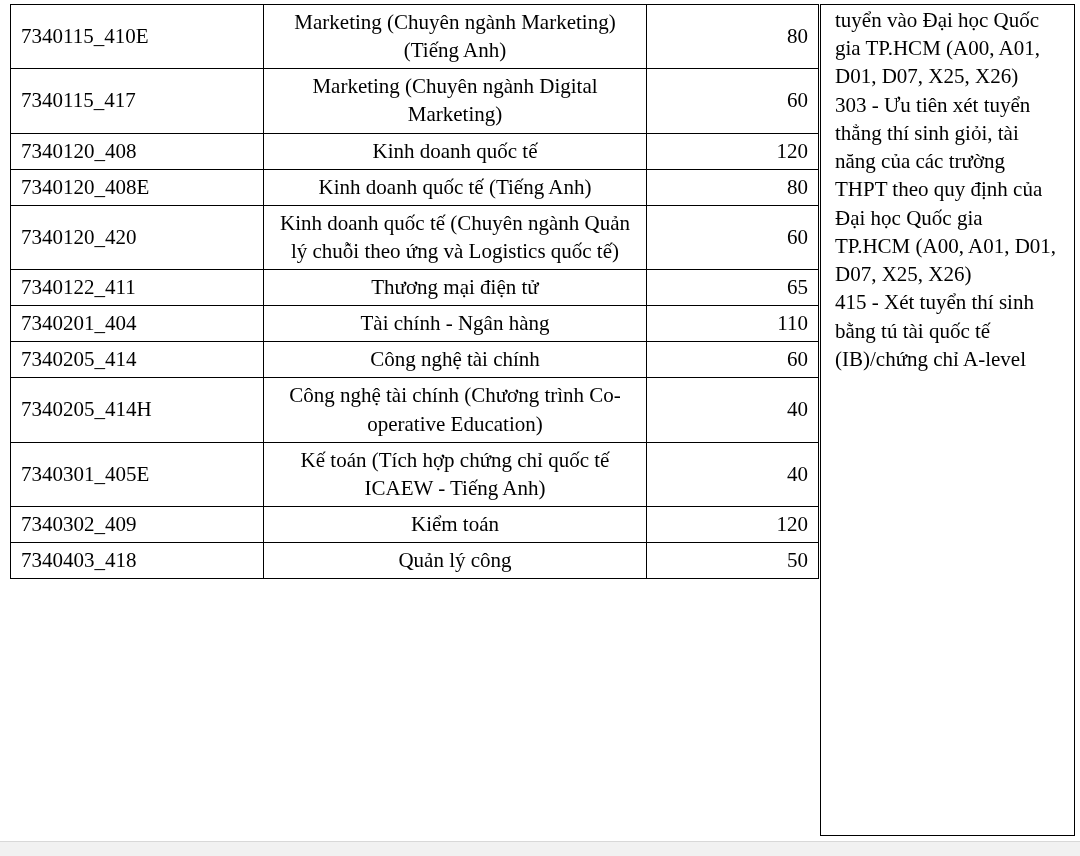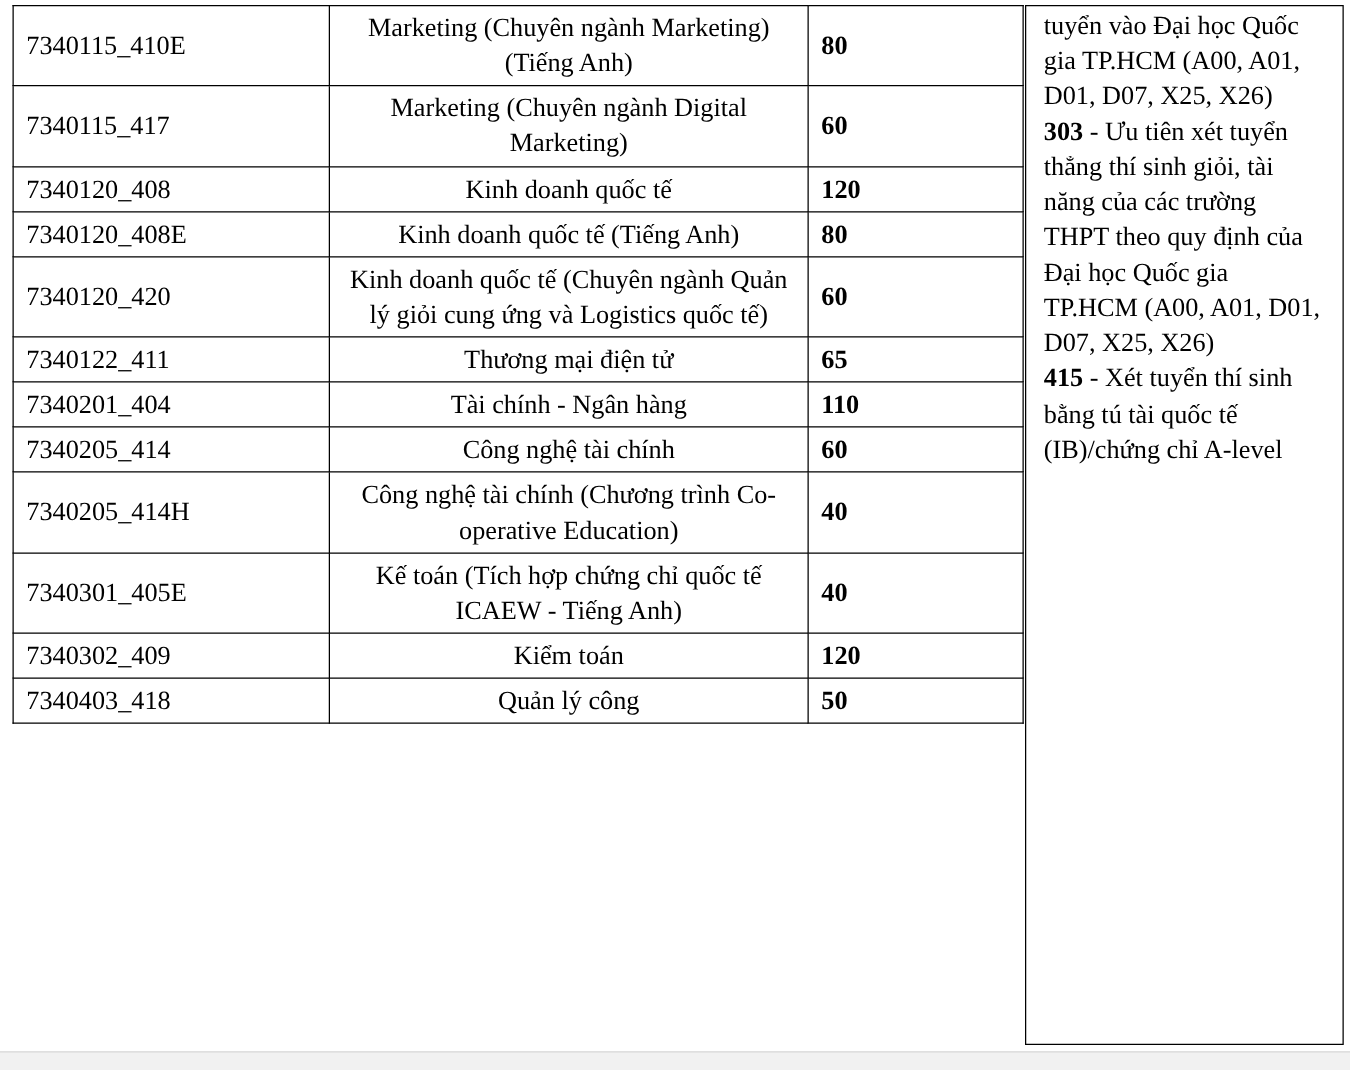--- a/index.html
+++ b/index.html
@@ -52,21 +52,21 @@
     border: 1.6px solid #000000;
     padding: 3px 10px 4px 10px;
     vertical-align: middle;
   }
   #programs-table col.c-code  { width: 253px; }
   #programs-table col.c-name  { width: 383px; }
   #programs-table col.c-quota { width: 172px; }
 
   td.cell-code  { text-align: left; }
   td.cell-name  { text-align: center; }
-  td.cell-quota { text-align: left; font-weight: bold; }
+  td.cell-quota { text-align: right; }
 
   
   #notes-column {
     position: absolute;
     left: 820px;
     top: 4px;
     width: 255px;
     height: 832px;
     border-left: 1.6px solid #000000;
     border-right: 1.6px solid #000000;
@@ -77,21 +77,21 @@
     padding: 0 16px 0 14px;
     font-size: 21px;
     line-height: 1.345;
     text-align: left;
   }
   #notes-column .note-block {
     margin: 0;
     padding: 0;
   }
   #notes-column .note-code {
-    font-weight: bold;
+    font-weight: normal;
   }
   
   #notes-column .note-continued {
     margin-top: 1px;
   }
 </style>
 </head>
 <body>
 
 <div id="page">
@@ -118,21 +118,21 @@
           <td class="cell-name">Kinh doanh quốc tế</td>
           <td class="cell-quota">120</td>
         </tr>
         <tr>
           <td class="cell-code">7340120_408E</td>
           <td class="cell-name">Kinh doanh quốc tế (Tiếng Anh)</td>
           <td class="cell-quota">80</td>
         </tr>
         <tr>
           <td class="cell-code">7340120_420</td>
-          <td class="cell-name">Kinh doanh quốc tế (Chuyên ngành Quản lý giỏi cung ứng và Logistics quốc tế)</td>
+          <td class="cell-name">Kinh doanh quốc tế (Chuyên ngành Quản lý chuỗi theo ứng và Logistics quốc tế)</td>
           <td class="cell-quota">60</td>
         </tr>
         <tr>
           <td class="cell-code">7340122_411</td>
           <td class="cell-name">Thương mại điện tử</td>
           <td class="cell-quota">65</td>
         </tr>
         <tr>
           <td class="cell-code">7340201_404</td>
           <td class="cell-name">Tài chính - Ngân hàng</td>

